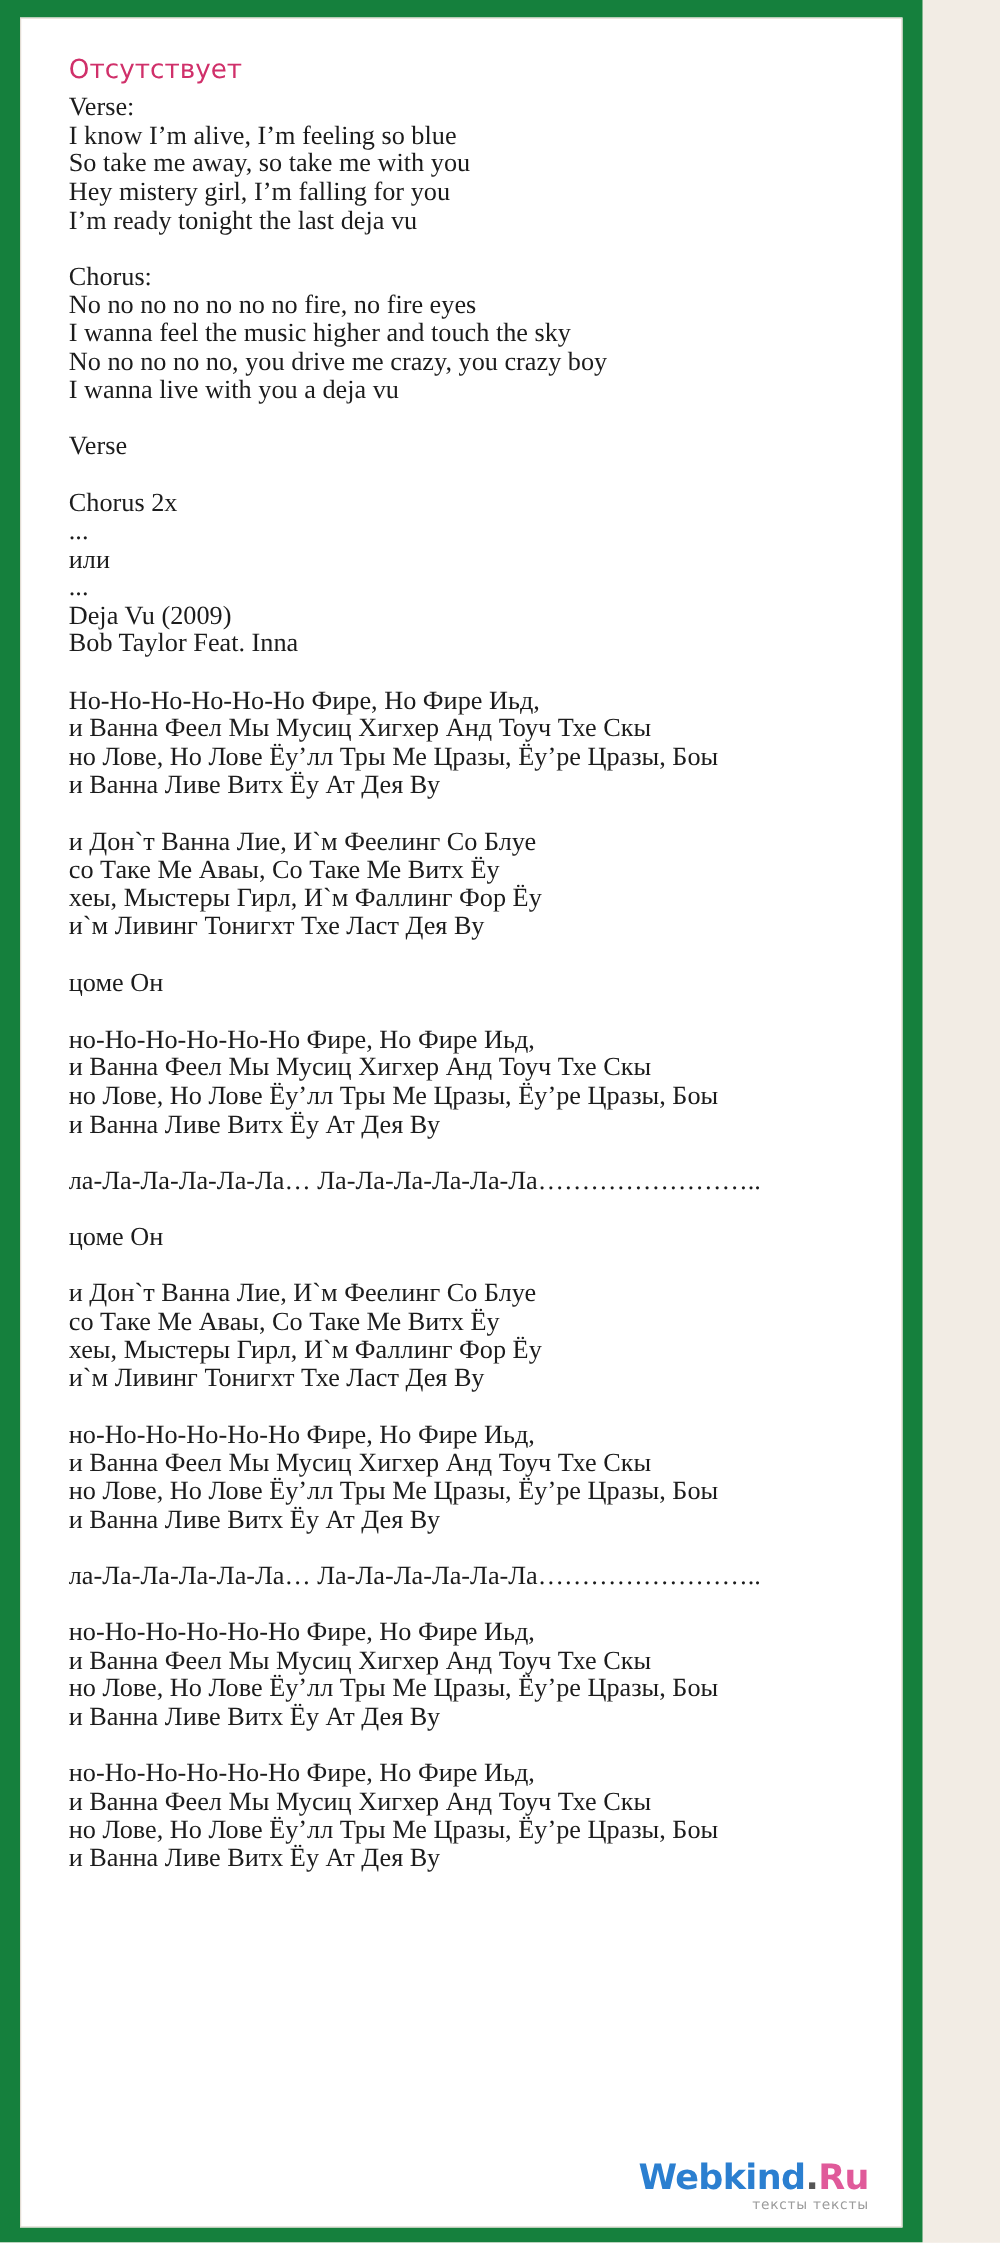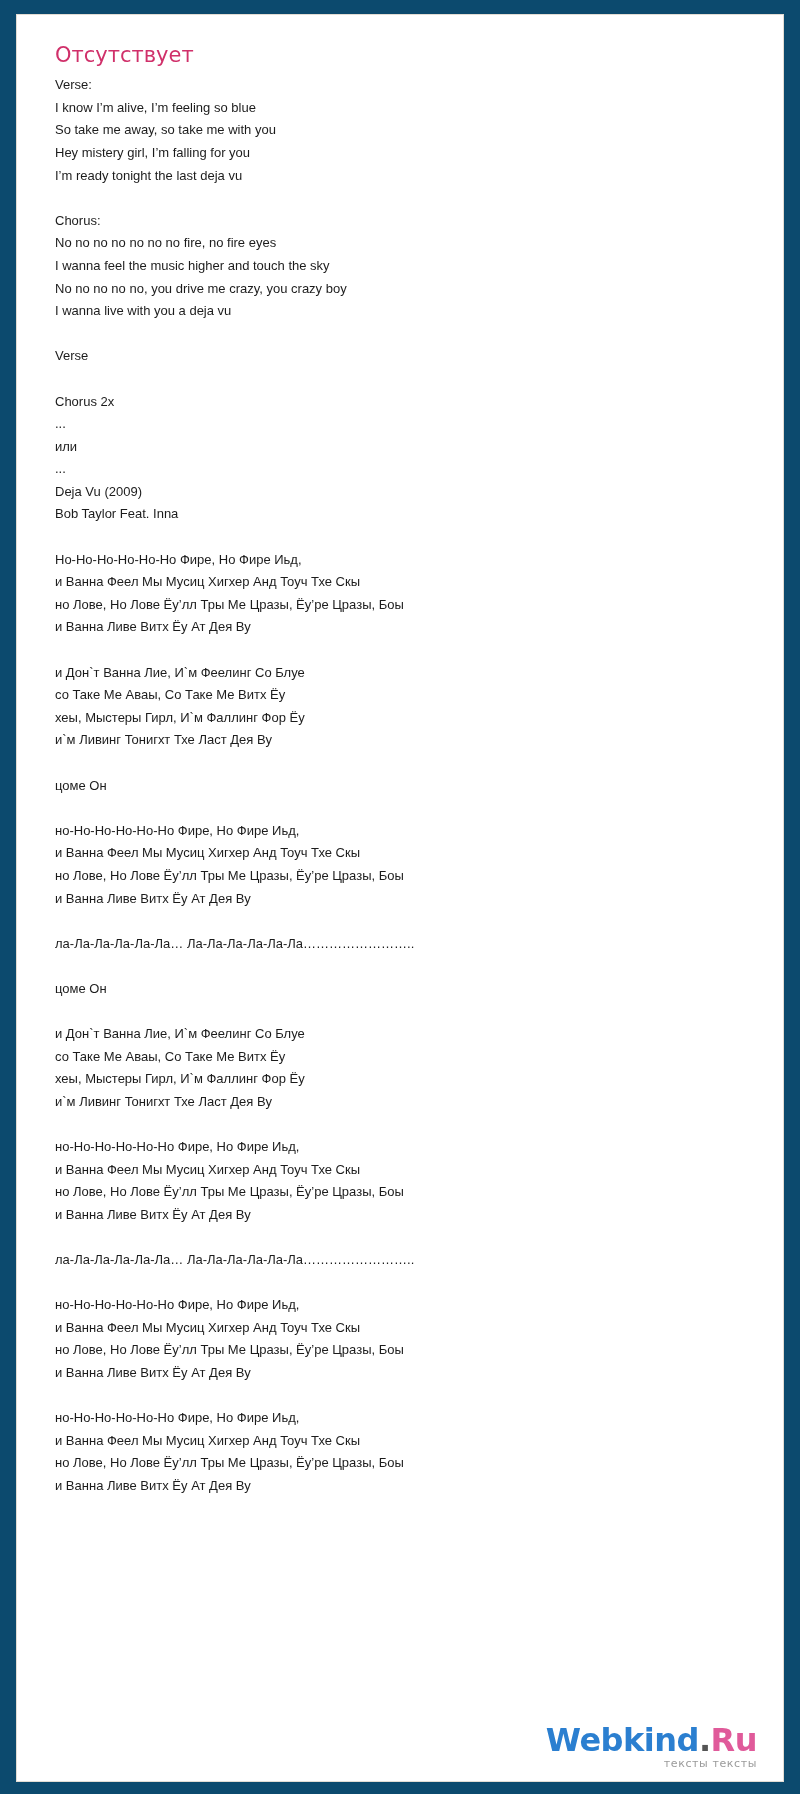--- a/index.html
+++ b/index.html
@@ -7,25 +7,25 @@
     padding: 0;
     background: #f2ece4;
   }
   body {
     width: 800px;
     min-height: 1794px;
     font-family: "DejaVu Sans", "Liberation Sans", sans-serif;
     -webkit-font-smoothing: antialiased;
   }
   .page {
-    width: 800px;
+    width: 738px;
     min-height: 1794px;
     box-sizing: border-box;
     padding: 14px 16px 10px 16px;
-    background: #0c4a6e;
+    background: #15803d;
   }
   .sheet {
     background: #ffffff;
     border: 1px solid #e2dcd3;
     box-sizing: border-box;
     min-height: 1768px;
     padding: 26px 30px 16px 38px;
     position: relative;
   }
   .song-title {
@@ -40,37 +40,37 @@
     color: #555;
     padding-bottom: 9px;
     border-bottom: 1px dotted #cfc9c1;
     margin-bottom: 16px;
   }
   .artist-line a {
     color: #3b7ec0;
     text-decoration: none;
   }
   .lyrics {
-    font-size: 13px;
+    font-size: 21px;
     line-height: 22.6px;
     color: #1c1c1c;
     white-space: pre-wrap;
     word-wrap: break-word;
-    font-family: Liberation Sans, sans-serif;
+    font-family: Liberation Serif, serif;
   }
   .footer-logo {
     position: absolute;
     right: 26px;
     bottom: 12px;
     text-align: right;
     line-height: 1;
     user-select: none;
   }
   .logo-text {
-    font-size: 32px;
+    font-size: 28px;
     font-weight: bold;
     letter-spacing: -0.5px;
   }
   .logo-web { color: #2b7fd0; }
   .logo-kind { color: #2b7fd0; }
   .logo-dot { color: #555; }
   .logo-ru { color: #e05a9a; }
   .logo-sub {
     font-size: 11px;
     color: #9a9a9a;

